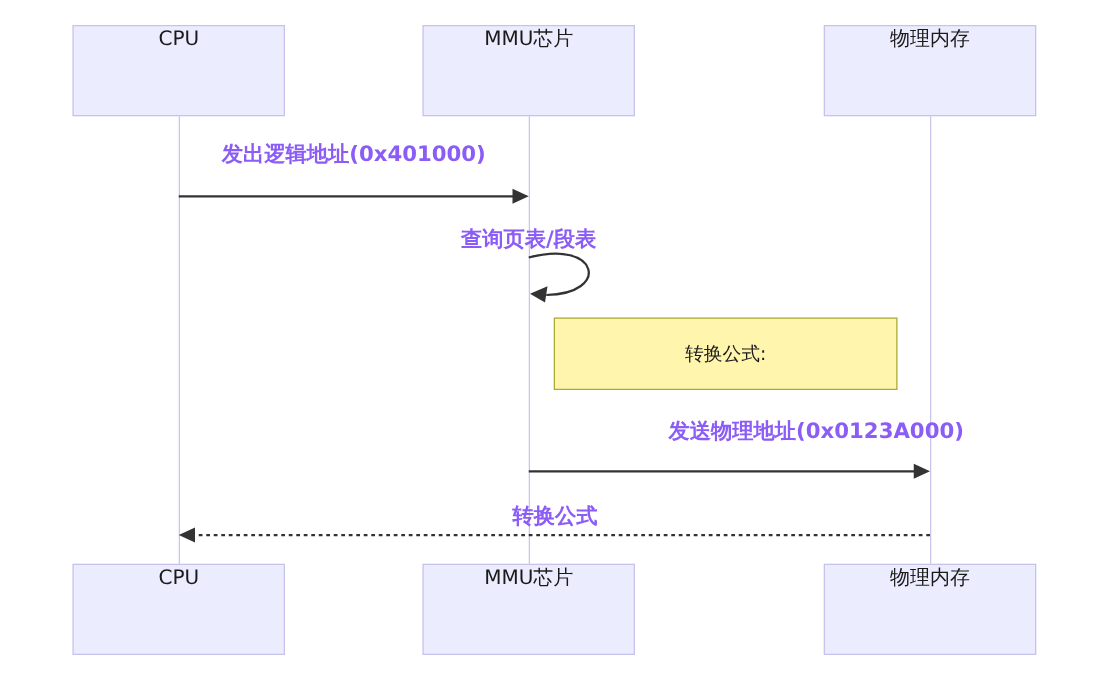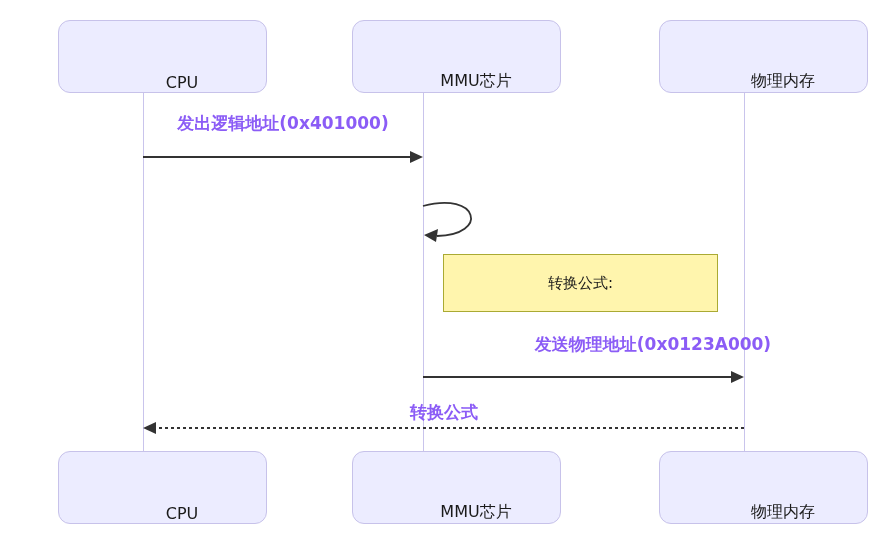--- a/index.html
+++ b/index.html
@@ -26,32 +26,31 @@
   .lifeline.cpu  { left: 143px; }
   .lifeline.mmu  { left: 423px; }
   .lifeline.mem  { left: 744px; }
   
   .actor {
     position: absolute;
     width: 168px;
     height: 71px;
     background: #ececff;
     border: 1px solid #c7c2ea;
-    border-radius: 12px;
+    border-radius: 0;
     display: flex;
-    align-items: flex-end;
+    align-items: flex-start;
     justify-content: center;
     font-size: 16px;
     color: #1a1a1a;
-    padding-left: 39px;
   }
   .actor.top    { top: 20px; }
   .actor.bottom { top: 451px; }
   .actor.cpu    { left: 58px; }
-  .actor.mmu    { left: 352px; }
+  .actor.mmu    { left: 338px; }
   .actor.mem    { left: 659px; }
   
   .msg-label {
     position: absolute;
     transform: translateX(-50%);
     font-size: 17px;
     font-weight: bold;
     color: #8b5cf6;
     white-space: nowrap;
   }
@@ -124,20 +123,21 @@
     <span>CPU</span>
   </div>
   <div class="actor bottom mmu">
     <span>MMU芯片</span>
   </div>
   <div class="actor bottom mem">
     <span>物理内存</span>
   </div>
 
   <div class="msg-label msg1">发出逻辑地址(0x401000)</div>
+  <div class="msg-label msg2">查询页表/段表</div>
   <div class="msg-label msg3">发送物理地址(0x0123A000)</div>
   <div class="msg-label msg4">转换公式</div>
 
   <div class="note">
     <span>转换公式:</span>
   </div>
 
 </div>
 
 </body></html>

